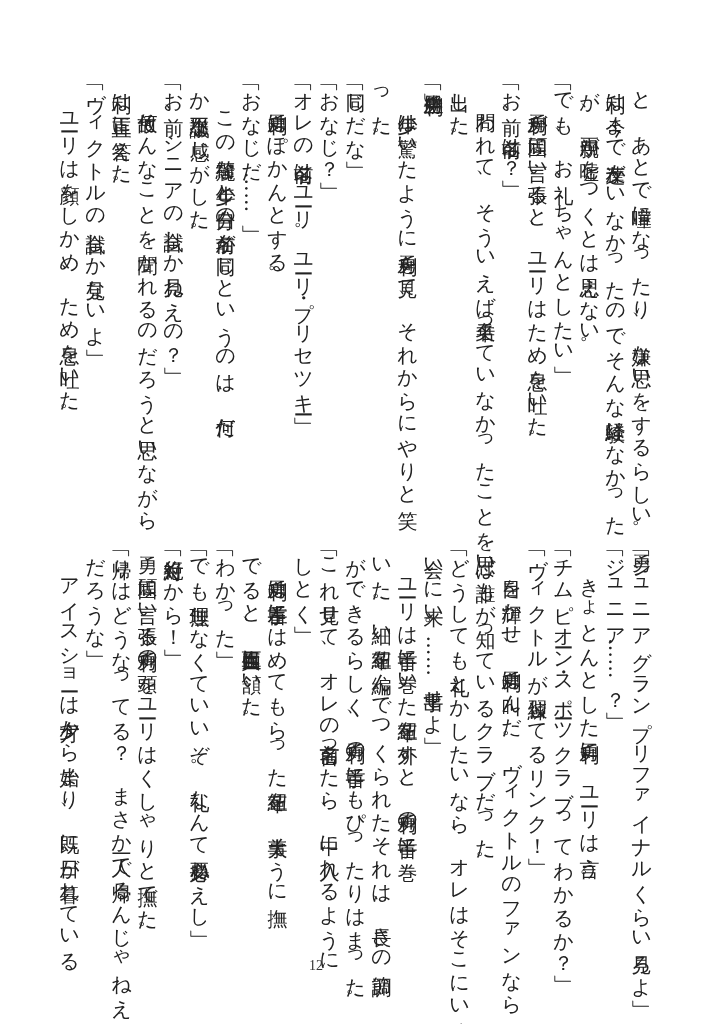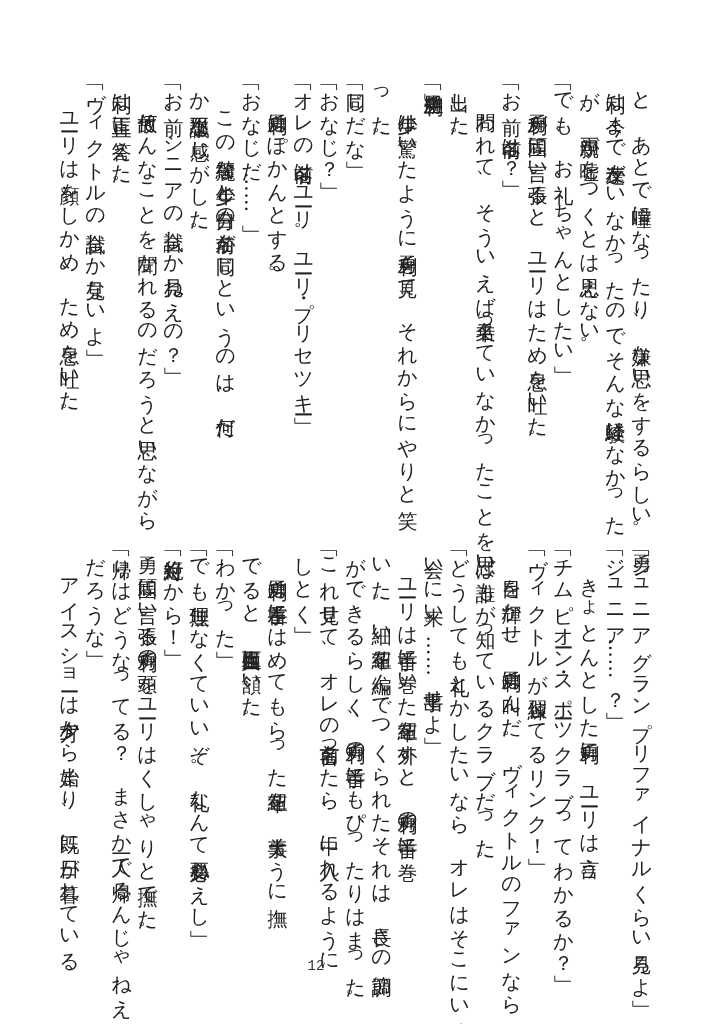--- a/index.html
+++ b/index.html
@@ -15,21 +15,21 @@
     letter-spacing: 0.5px;
     color: #222;
     height: 412px;
   }
   .block-top { top: 78px; right: 66px; }
   .block-bottom { top: 544px; right: 66px; }
   .line { display: block; white-space: nowrap; }
   .page-number {
     position: absolute; left: 0; width: 632px; top: 958px;
     text-align: center;
-    font-family: Liberation Mono, monospace; font-size: 14px; color: #333;
+    font-family: Liberation Serif, serif; font-size: 14px; color: #333;
   }
 </style>
 </head>
 <body>
 
 <div class="page">
   <div class="block block-top" id="top-block">
       <span class="line">と、あとで喧嘩になったり、嫌な思いをするらしい。勇</span>
       <span class="line">利は今まで友達がいなかったのでそんな経験はなかった</span>
       <span class="line">が、両親が嘘をつくとは思えない。</span>

